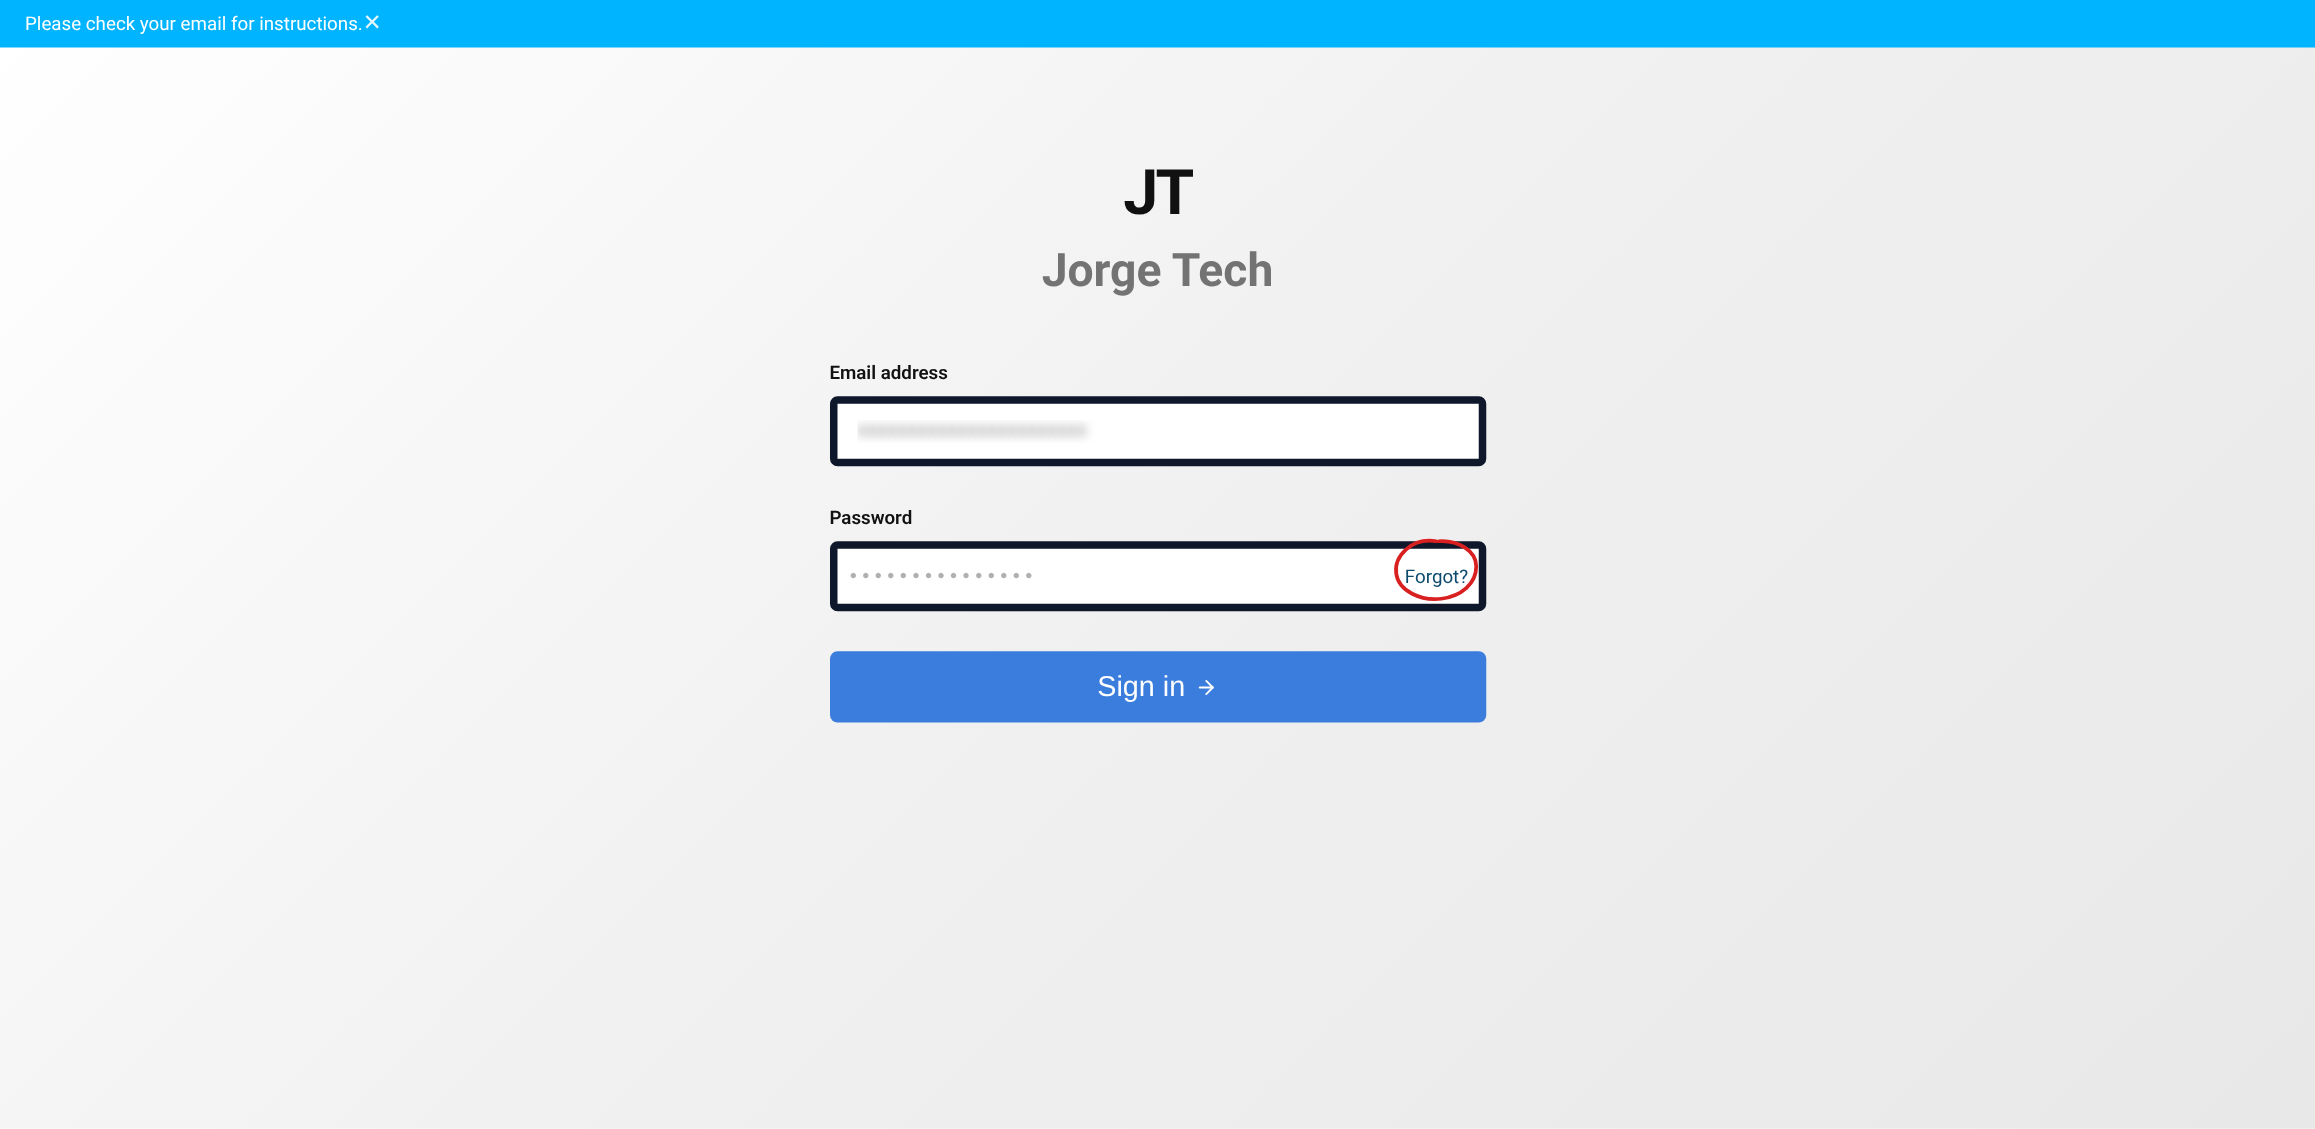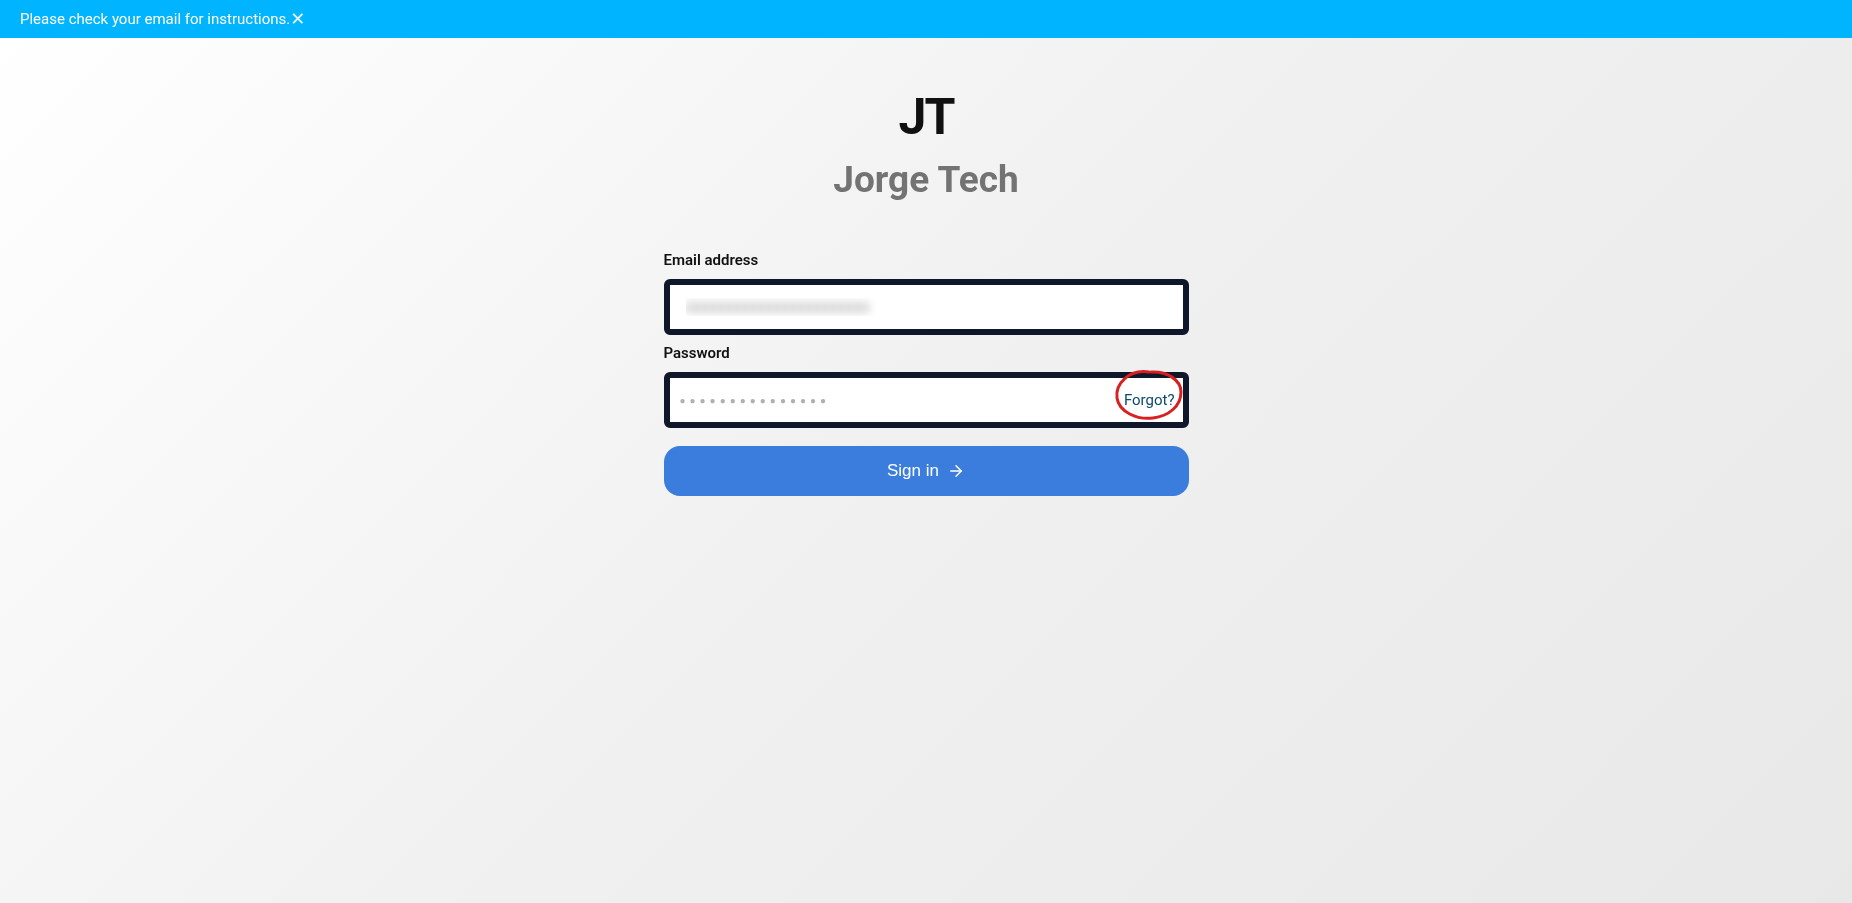--- a/index.html
+++ b/index.html
@@ -24,39 +24,39 @@
     }
     .notification-close {
       cursor: pointer;
       font-size: 18px;
       line-height: 1;
       opacity: 0.9;
     }
     .login-container {
       max-width: 525px;
       margin: 0 auto;
-      padding-top: 50px;
+      padding-top: 88px;
       text-align: center;
     }
     .logo {
       font-size: 50px;
       font-weight: 700;
       letter-spacing: -2px;
       color: #111;
       margin-bottom: 12px;
     }
     .brand-name {
       font-size: 37px;
       font-weight: 700;
       color: #737373;
       margin-bottom: 50px;
     }
     .form-group {
       text-align: left;
-      margin-bottom: 9px;
+      margin-bottom: 32px;
     }
     .form-label {
       display: block;
       font-size: 15px;
       font-weight: 600;
       color: #111;
       margin-bottom: 10px;
     }
     .form-input {
       width: 100%;
@@ -103,22 +103,22 @@
       height: 58px;
       pointer-events: none;
       z-index: 1;
     }
     .signin-button {
       width: 100%;
       padding: 15px;
       background-color: #3b7ddd;
       color: #ffffff;
       border: none;
-      border-radius: 16px;
-      font-size: 17px;
+      border-radius: 6px;
+      font-size: 23px;
       cursor: pointer;
       margin-top: 18px;
       display: flex;
       align-items: center;
       justify-content: center;
       gap: 8px;
     }
     .arrow-icon {
       display: inline-flex;
       align-items: center;

